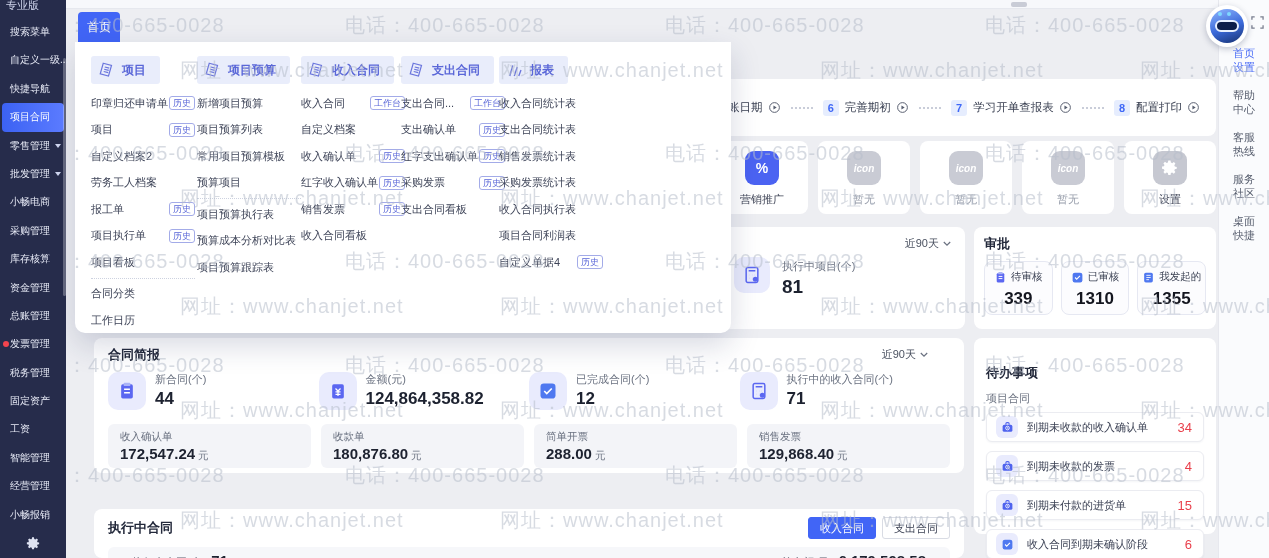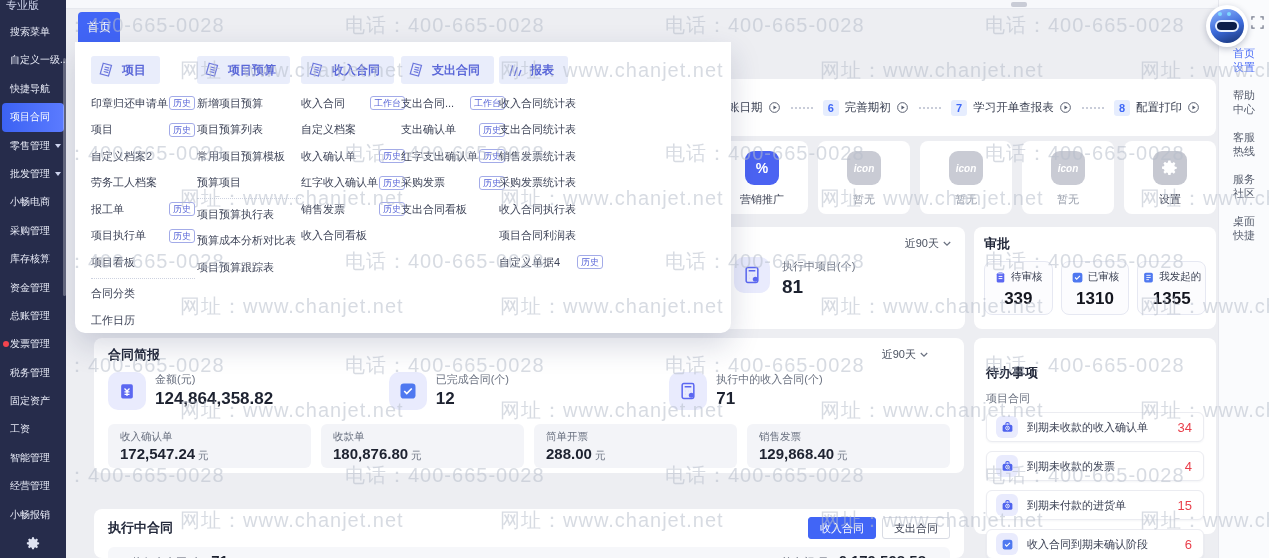--- a/index.html
+++ b/index.html
@@ -302,20 +302,33 @@
 
   <div class="card brief-card">
     <div class="card-title">合同简报</div>
     <div class="range-sel" style="right:36px;top:9px">
       <span>近90天</span>
       <svg viewBox="0 0 10 7">
           <path d="M1 1l4 4 4-4" stroke="#6a7180" stroke-width="1.5" fill="none"></path>
         </svg>
     </div>
     <div class="brief-stats" id="brief-stats">
+        <div class="brief-stat">
+          <div class="icon-sq" style="width: 38px; height: 38px;">
+            <svg viewBox="0 0 24 24" fill="none" stroke="#5b67f1" stroke-width="1.8">
+              <rect x="5" y="4" width="14" height="17" rx="2" fill="#5b67f1" stroke="none"></rect>
+              <rect x="8" y="2" width="8" height="4" rx="1" fill="#aab3f7" stroke="none"></rect>
+              <path d="M8.5 10h7M8.5 14h7" stroke="#fff"></path>
+            </svg>
+          </div>
+          <div>
+            <div class="metric-label">新合同(个)</div>
+            <div class="metric-value" style="font-size: 17px;">44</div>
+          </div>
+        </div>
         <div class="brief-stat">
           <div class="icon-sq" style="width: 38px; height: 38px;">
             <svg viewBox="0 0 24 24" fill="none" stroke="#5b67f1" stroke-width="1.8">
               <rect x="5" y="4" width="14" height="17" rx="2" fill="#5b67f1" stroke="none"></rect>
               <path d="M9 9l3 3 3-3M9 13h6M9 16h6M12 12v6" stroke="#fff" stroke-width="1.5"></path>
             </svg>
           </div>
           <div>
             <div class="metric-label">金额(元)</div>
             <div class="metric-value" style="font-size: 17px;">124,864,358.82</div>

